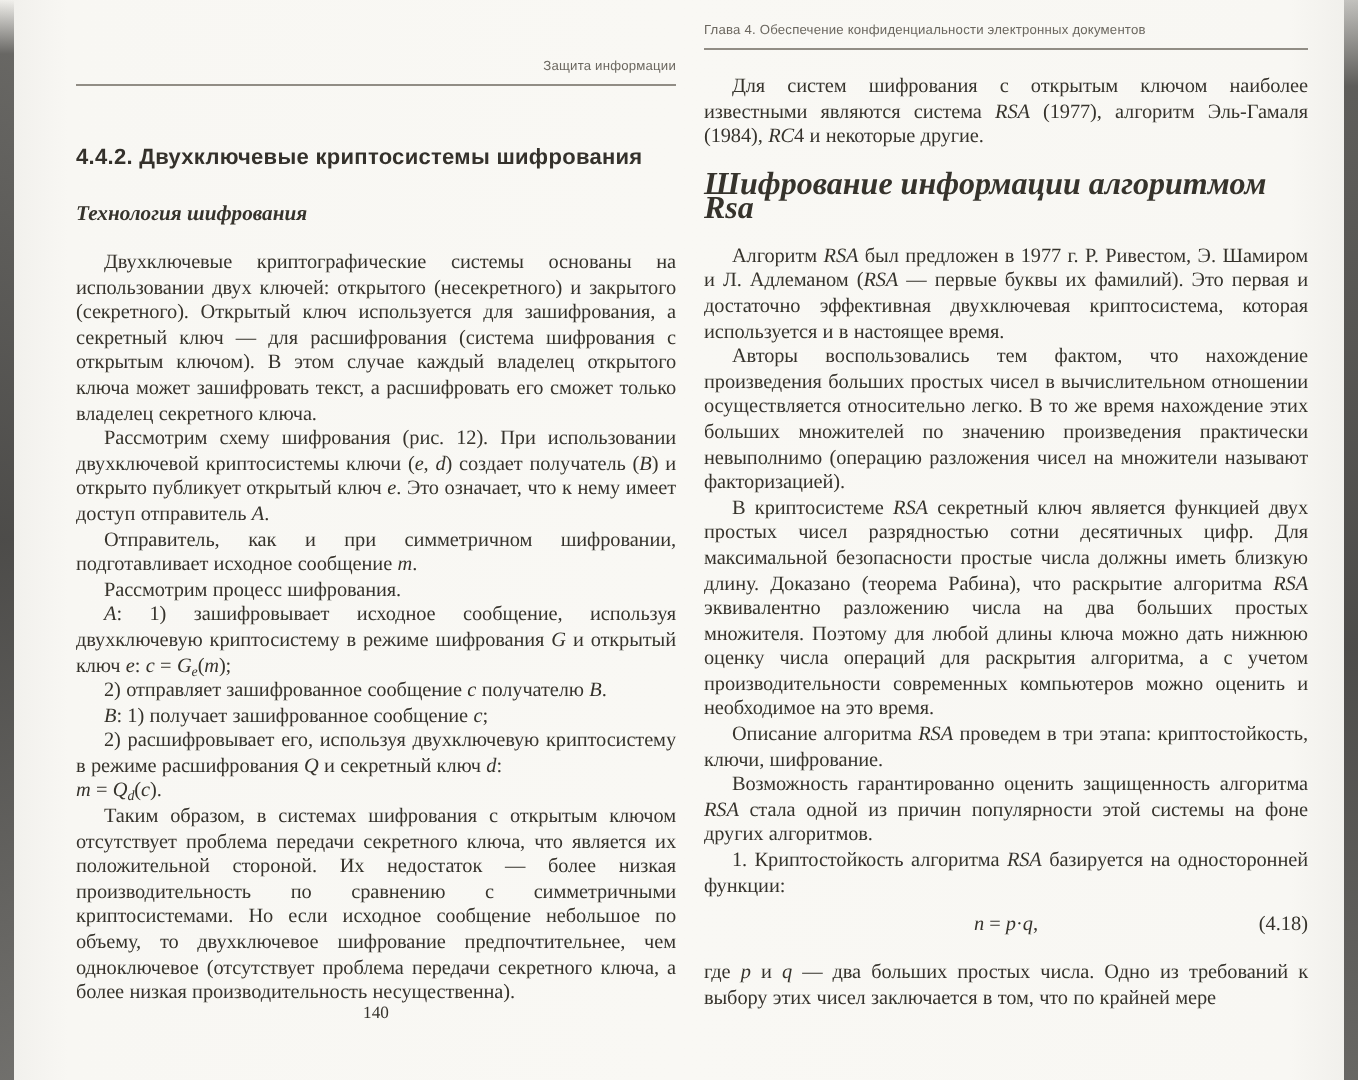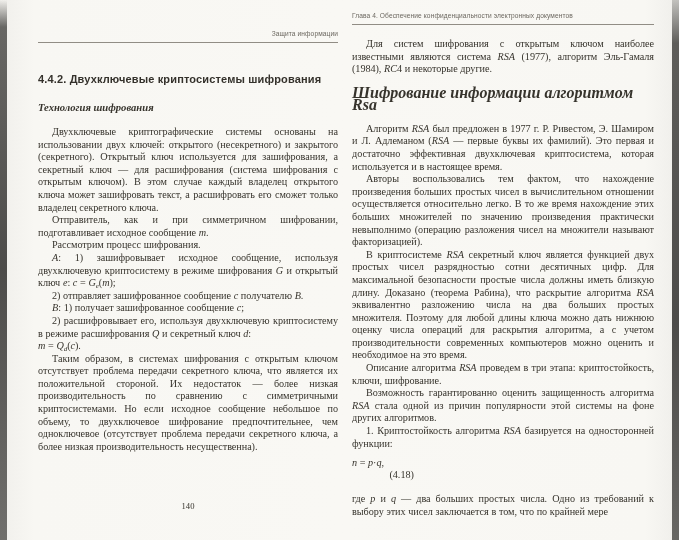--- a/index.html
+++ b/index.html
@@ -61,21 +61,21 @@
     line-height: 12.6px;
     letter-spacing: -0.05px;
     word-spacing: 0.2px;
   }
   .para.indent { text-indent: 14px; }
   .para i { font-style: italic; }
   sub { font-size: 7px; vertical-align: -2px; font-style: italic; line-height: 0; }
   .formula-row {
     display: flex; align-items: baseline;
     margin: 7px 0 5px 0;
-    font-size: 10.2px; line-height: 12px; flex-direction: column;
+    font-size: 10.2px; line-height: 12px;
   }
   .formula-spacer { width: 62px; }
   .formula-center { flex: 1; text-align: center; }
   .formula-number { width: 62px; text-align: right; }
   .page-num {
     position: absolute; left: 0; right: 0;
     text-align: center;
     font-size: 8.6px; color: #36332c;
   }
   .page-left  .page-num { top: 471px; }
@@ -87,20 +87,21 @@
 <div class="spread">
   <div class="book-edge left"></div>
   <div class="book-edge right"></div>
 
   <div class="page page-left">
     <div class="running-head">Защита информации</div>
     <h2 class="section-title">4.4.2. Двухключевые криптосистемы шифрования</h2>
     <h3 class="subheading">Технология шифрования</h3>
     <div class="para-block">
         <p class="para indent">Двухключевые криптографические системы основаны на использовании двух ключей: открытого (несекретного) и закрытого (секретного). Открытый ключ используется для зашифрования, а секретный ключ — для расшифрования (система шифрования с открытым ключом). В этом случае каждый владелец открытого ключа может зашифровать текст, а расшифровать его сможет только владелец секретного ключа.</p>
+        <p class="para indent">Рассмотрим схему шифрования (рис. 12). При использовании двухключевой криптосистемы ключи (<i>e</i>, <i>d</i>) создает получатель (<i>B</i>) и открыто публикует открытый ключ <i>e</i>. Это означает, что к нему имеет доступ отправитель <i>A</i>.</p>
         <p class="para indent">Отправитель, как и при симметричном шифровании, подготавливает исходное сообщение <i>m</i>.</p>
         <p class="para indent">Рассмотрим процесс шифрования.</p>
         <p class="para indent"><i>A</i>: 1) зашифровывает исходное сообщение, используя двухключевую криптосистему в режиме шифрования <i>G</i> и открытый ключ <i>e</i>: <i>c</i> = <i>G</i><sub style="font-style: italic;">e</sub>(<i>m</i>);</p>
         <p class="para indent">2) отправляет зашифрованное сообщение <i>c</i> получателю <i>B</i>.</p>
         <p class="para indent"><i>B</i>: 1) получает зашифрованное сообщение <i>c</i>;</p>
         <p class="para indent">2) расшифровывает его, используя двухключевую криптосистему в режиме расшифрования <i>Q</i> и секретный ключ <i>d</i>:</p>
         <p class="para"><i>m</i> = <i>Q</i><sub style="font-style: italic;">d</sub>(<i>c</i>).</p>
         <p class="para indent">Таким образом, в системах шифрования с открытым ключом отсутствует проблема передачи секретного ключа, что является их положительной стороной. Их недостаток — более низкая производительность по сравнению с симметричными криптосистемами. Но если исходное сообщение небольшое по объему, то двухключевое шифрование предпочтительнее, чем одноключевое (отсутствует проблема передачи секретного ключа, а более низкая производительность несущественна).</p>
       </div>
     <div class="page-num">140</div>

